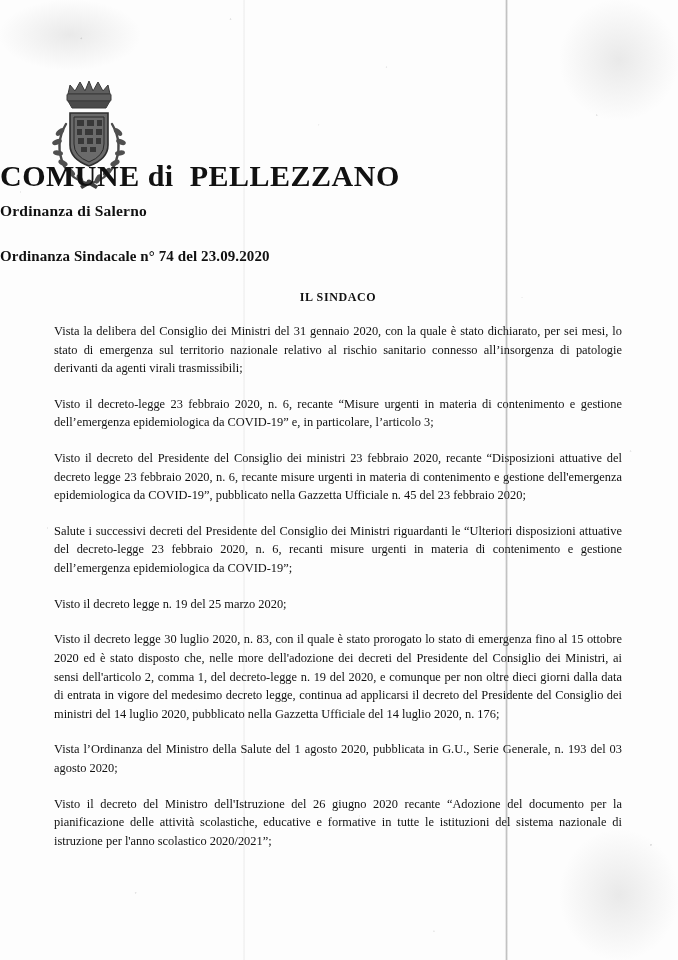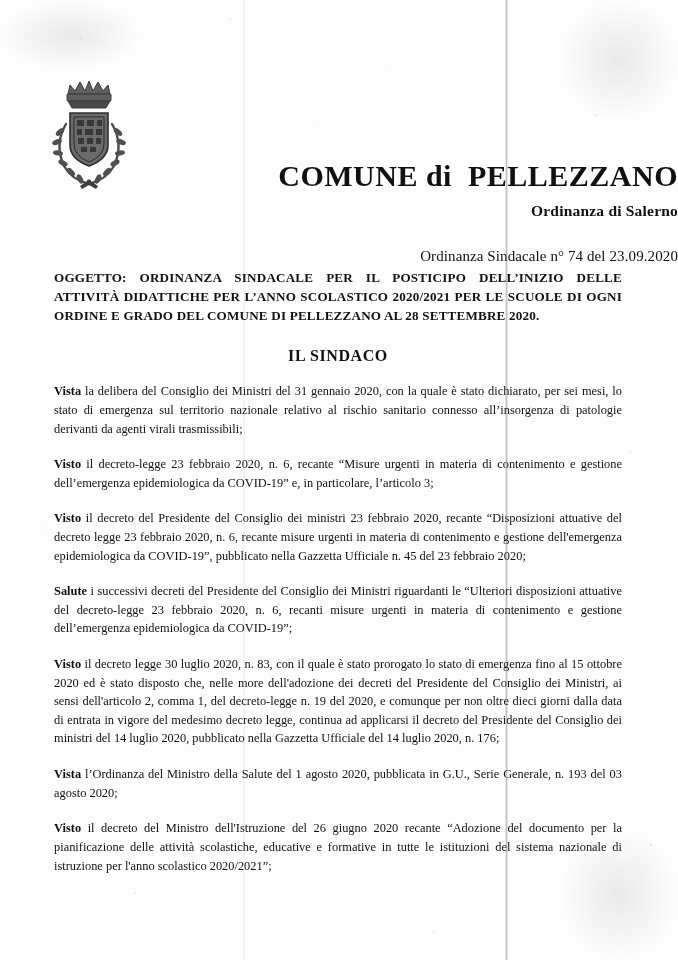--- a/index.html
+++ b/index.html
@@ -86,40 +86,40 @@
     z-index: 2;
   }
   .crest svg { display: block; width: 100%; height: 100%; }
 
   
   .header-block {
     position: absolute;
     left: 0;
     right: 0;
     top: 160px;
-    text-align: right;
+    text-align: left;
     z-index: 2;
   }
   .doc-title {
     font-size: 30px;
     font-weight: bold;
     letter-spacing: .5px;
     line-height: 1.05;
     margin: 0;
     white-space: pre;
   }
   .doc-subtitle {
     font-size: 15.5px;
     font-weight: bold;
     margin: 10px 0 0 0;
     letter-spacing: .2px;
   }
   .doc-refline {
     font-size: 15px;
-    font-weight: normal;
+    font-weight: bold;
     margin: 28px 0 8px 0;
     letter-spacing: .1px;
   }
 
   
   .content {
     position: absolute;
     left: 54px;
     top: 268px;
     width: 568px;
@@ -129,35 +129,35 @@
     font-size: 13.1px;
     font-weight: bold;
     line-height: 1.46;
     text-align: justify;
     text-align-last: left;
     letter-spacing: .2px;
     margin: 0;
     text-transform: none;
   }
   .sindaco {
-    font-size: 16px;
+    font-size: 12px;
     font-weight: bold;
     text-align: center;
     letter-spacing: .6px;
     margin: 22px 0 0 0;
   }
   .para {
     font-size: 12.4px;
     line-height: 1.50;
     text-align: justify;
     text-align-last: left;
     margin: 17px 0 0 0;
   }
   .para .lead {
-    font-weight: bold;
+    font-weight: normal;
   }
 </style>
 </head>
 <body>
 
 <div class="page">
 
   <div class="fold-line a"></div>
   <div class="fold-line b"></div>
   <div class="corner-smudge" style="left:560px; top:0px; width:118px; height:120px;"></div>
@@ -218,27 +218,27 @@
     </svg>
   </div>
 
   <div class="header-block">
     <h1 class="doc-title">COMUNE di  PELLEZZANO</h1>
     <p class="doc-subtitle">Ordinanza  di Salerno</p>
     <p class="doc-refline">Ordinanza Sindacale n° 74 del  23.09.2020</p>
   </div>
 
   <div class="content">
-    <p class="oggetto">OGGETTO: ORDINANZA SINDACALE PER IL POSTICIPO DELL’INIZIO DELLE ATTIVITÀ DIDATTICHE PER L’ANNO SCOLASTICO 2020/2021 PER LE SCUOLE DI OGNI ORDINE E GRADO DEL COMUNE DI PELLEZZANO AL 28 SETTEMBRE 2020.</p>
     <p class="sindaco">IL SINDACO</p>
 
     <p class="para"><span class="lead">Vista</span><span> la delibera del Consiglio dei Ministri del 31 gennaio 2020, con la quale è stato dichiarato, per sei mesi, lo stato di emergenza sul territorio nazionale relativo al rischio sanitario connesso all’insorgenza di patologie derivanti da agenti virali trasmissibili;</span></p>
     <p class="para"><span class="lead">Visto</span><span> il decreto-legge 23 febbraio 2020, n. 6, recante “Misure urgenti in materia di contenimento e gestione dell’emergenza epidemiologica da COVID-19” e, in particolare, l’articolo 3;</span></p>
     <p class="para"><span class="lead">Visto</span><span> il decreto del Presidente del Consiglio dei ministri 23 febbraio 2020, recante “Disposizioni attuative del decreto legge 23 febbraio 2020, n. 6, recante misure urgenti in materia di contenimento e gestione dell'emergenza epidemiologica da COVID-19”, pubblicato nella Gazzetta Ufficiale n. 45 del 23 febbraio 2020;</span></p>
     <p class="para"><span class="lead">Salute</span><span> i successivi decreti del Presidente del Consiglio dei Ministri riguardanti le “Ulteriori disposizioni attuative del decreto-legge 23 febbraio 2020, n. 6, recanti misure urgenti in materia di contenimento e gestione dell’emergenza epidemiologica da COVID-19”;</span></p>
+    <p class="para"><span class="lead">Visto</span><span> il decreto legge n. 19 del 25 marzo 2020;</span></p>
     <p class="para"><span class="lead">Visto</span><span> il decreto legge 30 luglio 2020, n. 83, con il quale è stato prorogato lo stato di emergenza fino al 15 ottobre 2020 ed è stato disposto che, nelle more dell'adozione dei decreti del Presidente del Consiglio dei Ministri, ai sensi dell'articolo 2, comma 1, del decreto-legge n. 19 del 2020, e comunque per non oltre dieci giorni dalla data di entrata in vigore del medesimo decreto legge, continua ad applicarsi il decreto del Presidente del Consiglio dei ministri del 14 luglio 2020, pubblicato nella Gazzetta Ufficiale del 14 luglio 2020, n. 176;</span></p>
     <p class="para"><span class="lead">Vista</span><span> l’Ordinanza del Ministro della Salute del 1 agosto 2020, pubblicata in G.U., Serie Generale, n. 193 del 03 agosto 2020;</span></p>
     <p class="para"><span class="lead">Visto</span><span> il decreto del Ministro dell'Istruzione del 26 giugno 2020 recante “Adozione del documento per la pianificazione delle attività scolastiche, educative e formative in tutte le istituzioni del sistema nazionale di istruzione per l'anno scolastico 2020/2021”;</span></p>
   </div>
 
   <div class="scan-noise"></div>
   <div class="scan-noise-2"></div>
 </div>
 
 </body></html>

